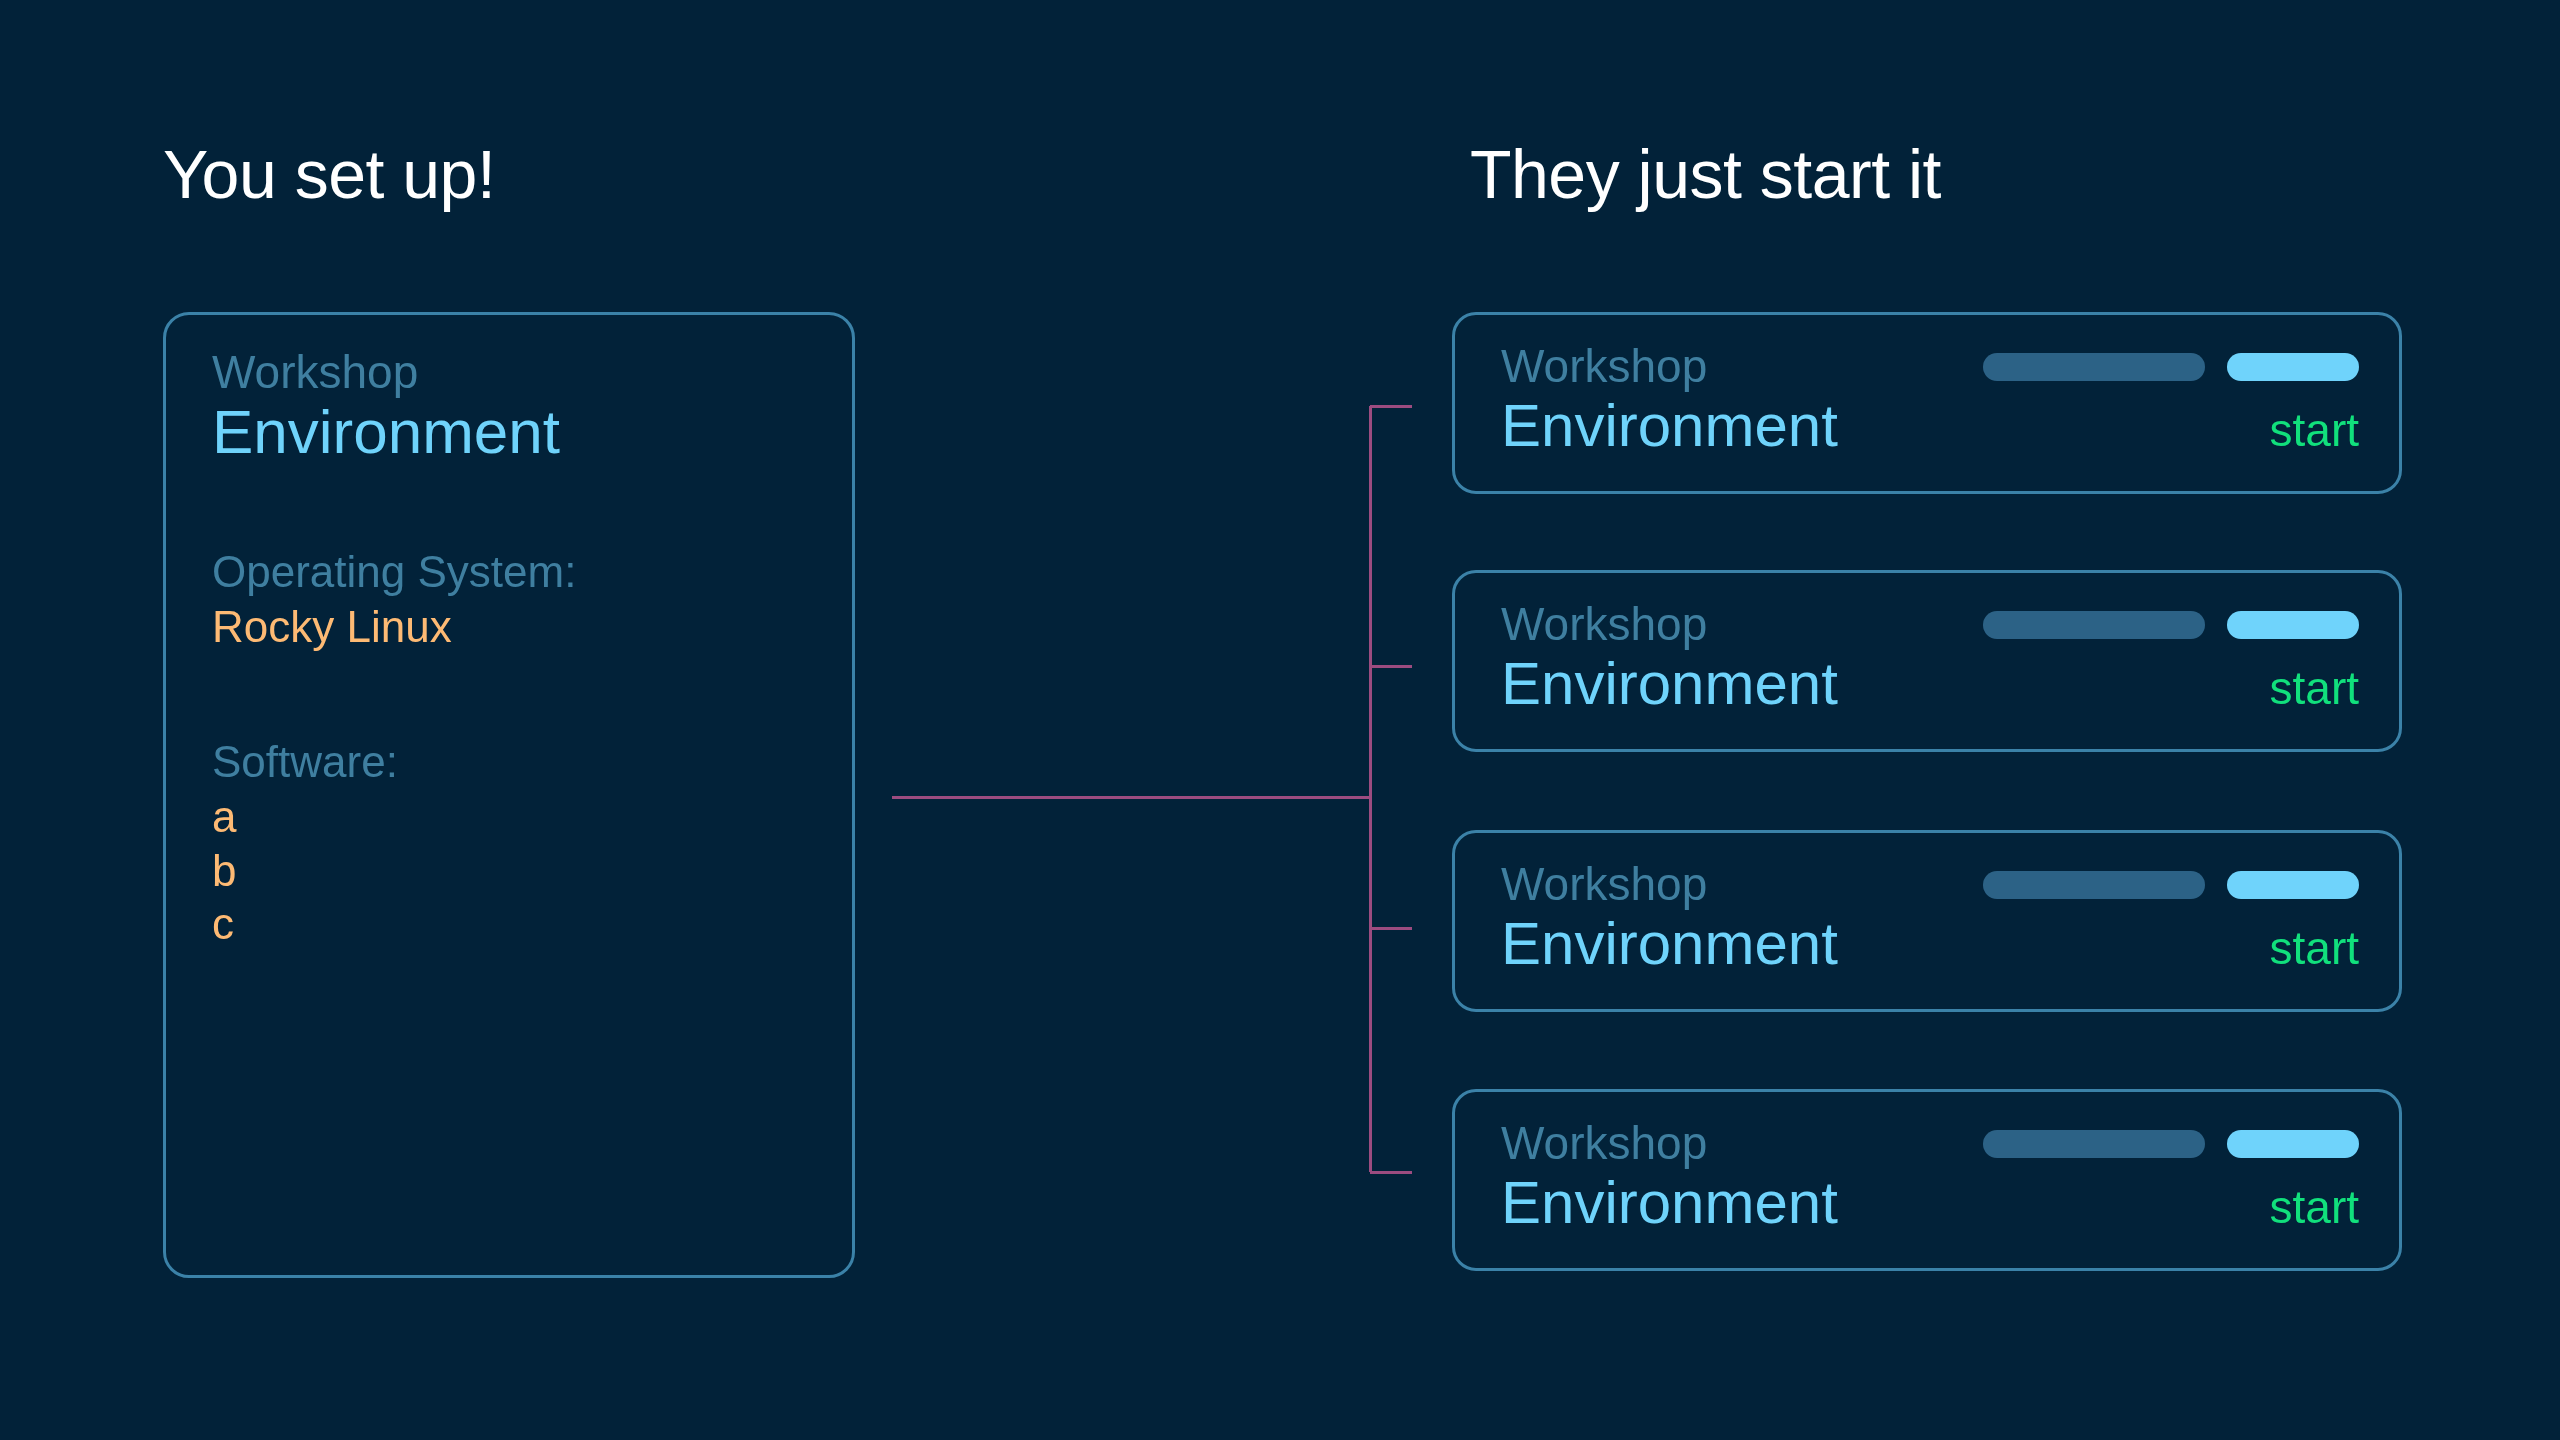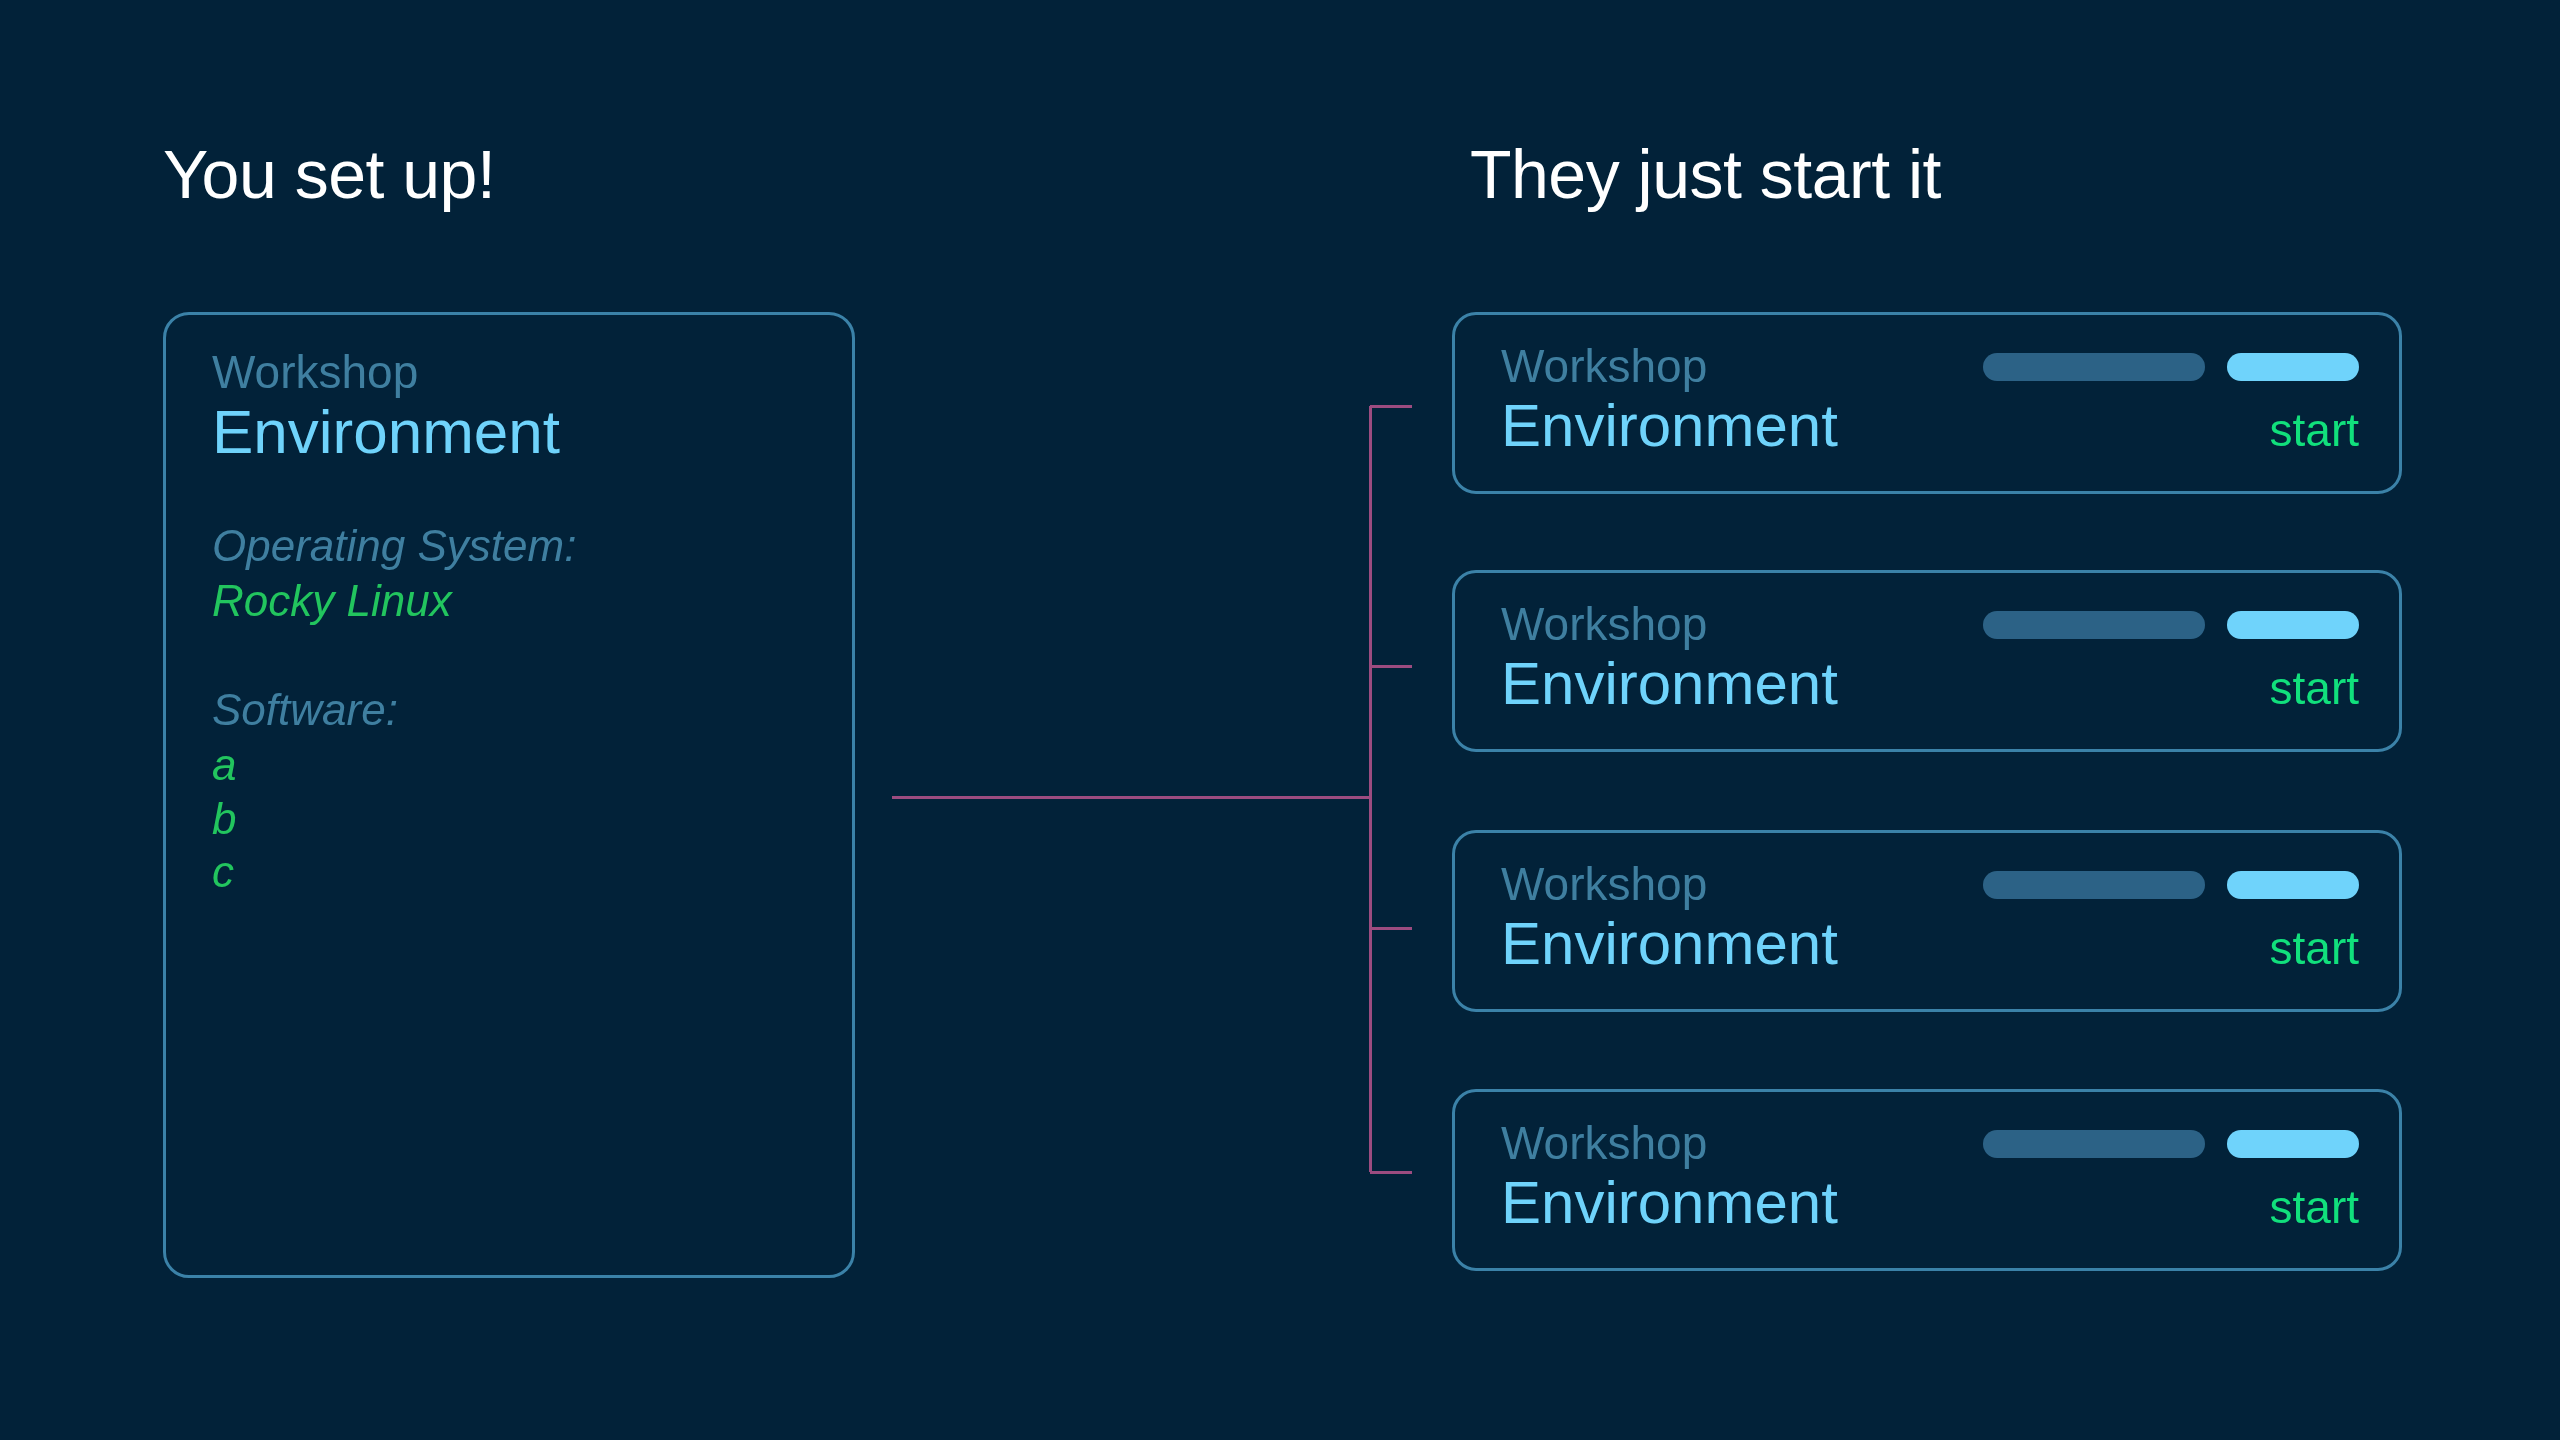--- a/index.html
+++ b/index.html
@@ -63,24 +63,24 @@
     line-height: 1.05;
     white-space: nowrap;
   }
   #spec-card .headline-muted {
     color: #3f7fa0;
     font-size: 46px;
     font-weight: 400;
     line-height: 1.12;
     white-space: nowrap;
   }
-  .spec-group { margin-top: 54px; font-style: italic; }
+  .spec-group { margin-top: 80px; }
   .spec-list { margin: 0; padding: 0; list-style: none; }
   .spec-list li {
-    color: #22c55e;
+    color: #fdba74;
     font-size: 44px;
     font-weight: 400;
     line-height: 1.22;
     white-space: nowrap;
   }
 
   
   #connector { position: absolute; left: 0; top: 0; width: 2560px; height: 1440px; pointer-events: none; }
 
   

